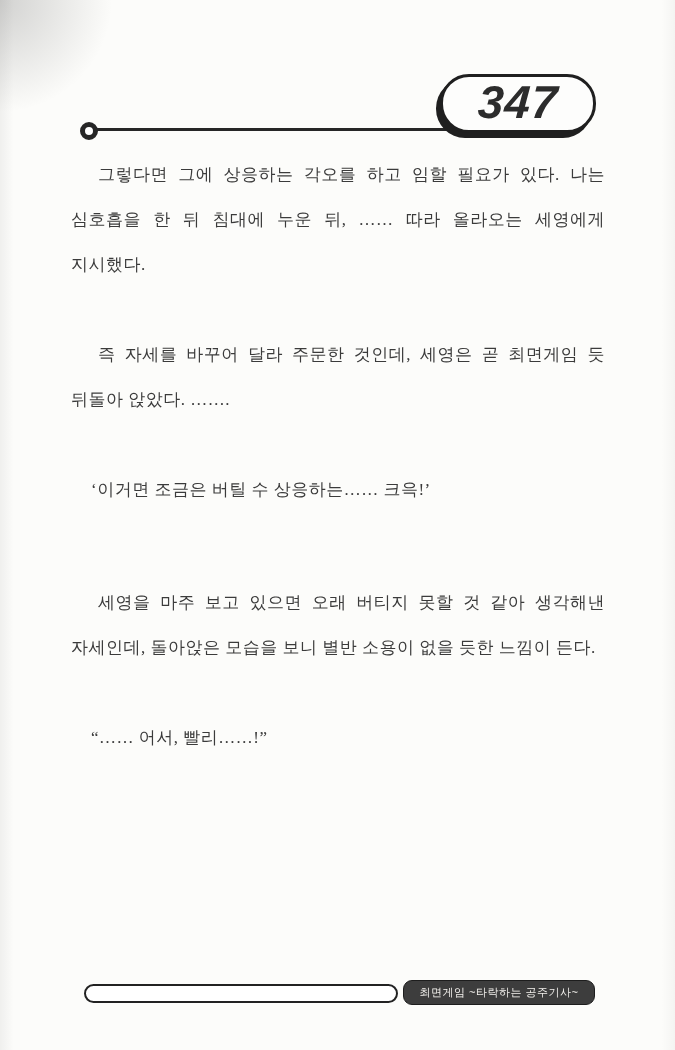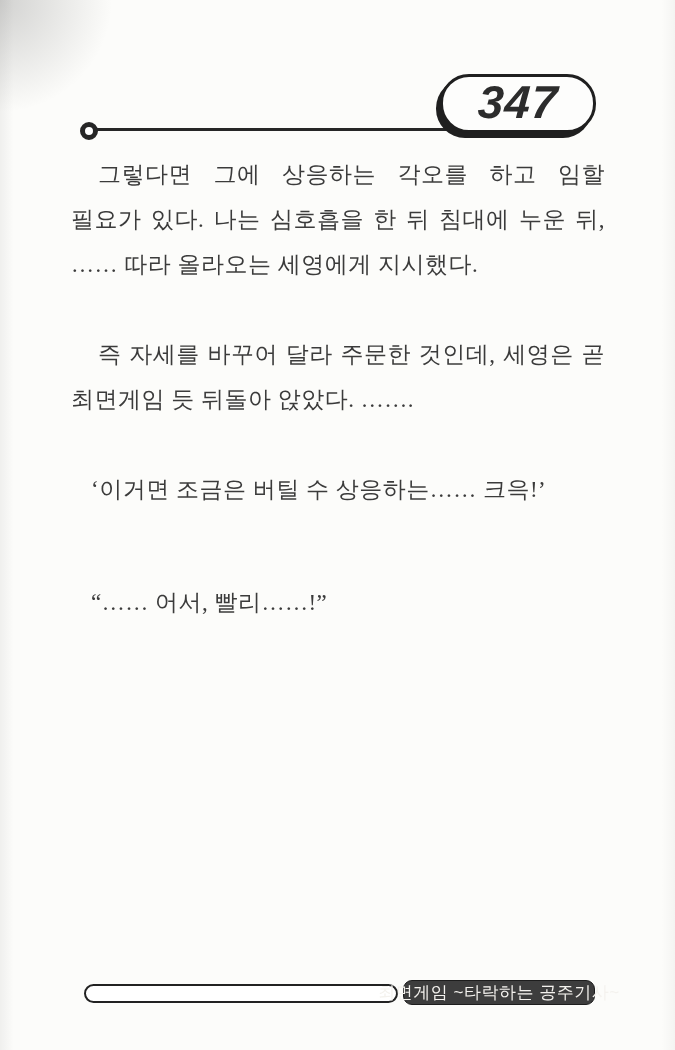--- a/index.html
+++ b/index.html
@@ -70,21 +70,21 @@
 
   
   .text-area {
     position: absolute;
     left: 71px;
     top: 152px;
     width: 534px;
   }
   .text-area p {
     margin: 0 0 45px 0;
-    font-size: 23px;
+    font-size: 17px;
     line-height: 45px;
     text-align: justify;
     text-indent: 27px;
     color: #3b3b3b;
     letter-spacing: 0.5px;
     word-break: keep-all;
   }
   .text-area p.gap-lg { margin-bottom: 68px; }
   .text-area p.dialogue { text-indent: 20px; }
 
@@ -107,41 +107,42 @@
     height: 23px;
     background: #3d3d3d;
     border: 1px solid #1d1d1d;
     border-radius: 9px;
     display: flex;
     align-items: center;
     justify-content: center;
   }
   .series-badge .label {
     font-family: "Liberation Sans", "DejaVu Sans", sans-serif;
-    font-size: 17px;
+    font-size: 11px;
     color: #f4f2ee;
     letter-spacing: 0.5px;
     white-space: nowrap;
   }
 </style>
 </head>
 <body>
 
 <div class="page">
 
   <div class="ring"></div>
   <div class="rule"></div>
   <div class="page-badge">
     <span class="num">347</span>
   </div>
 
   <div class="text-area">
     <p>그렇다면 그에 상응하는 각오를 하고 임할 필요가 있다. 나는 심호흡을 한 뒤 침대에 누운 뒤, …… 따라 올라오는 세영에게 지시했다.</p>
     <p>즉 자세를 바꾸어 달라 주문한 것인데, 세영은 곧 최면게임 듯 뒤돌아 앉았다. …….</p>
     <p class="dialogue gap-lg">‘이거면 조금은 버틸 수 상응하는…… 크윽!’</p>
+    <p>세영을 마주 보고 있으면 오래 버티지 못할 것 같아 생각해낸 자세인데, 돌아앉은 모습을 보니 별반 소용이 없을 듯한 느낌이 든다.</p>
     <p class="dialogue">“…… 어서, 빨리……!”</p>
   </div>
 
   <div class="footer-blank"></div>
   <div class="series-badge">
     <span class="label">최면게임 ~타락하는 공주기사~</span>
   </div>
 
 </div>
 

